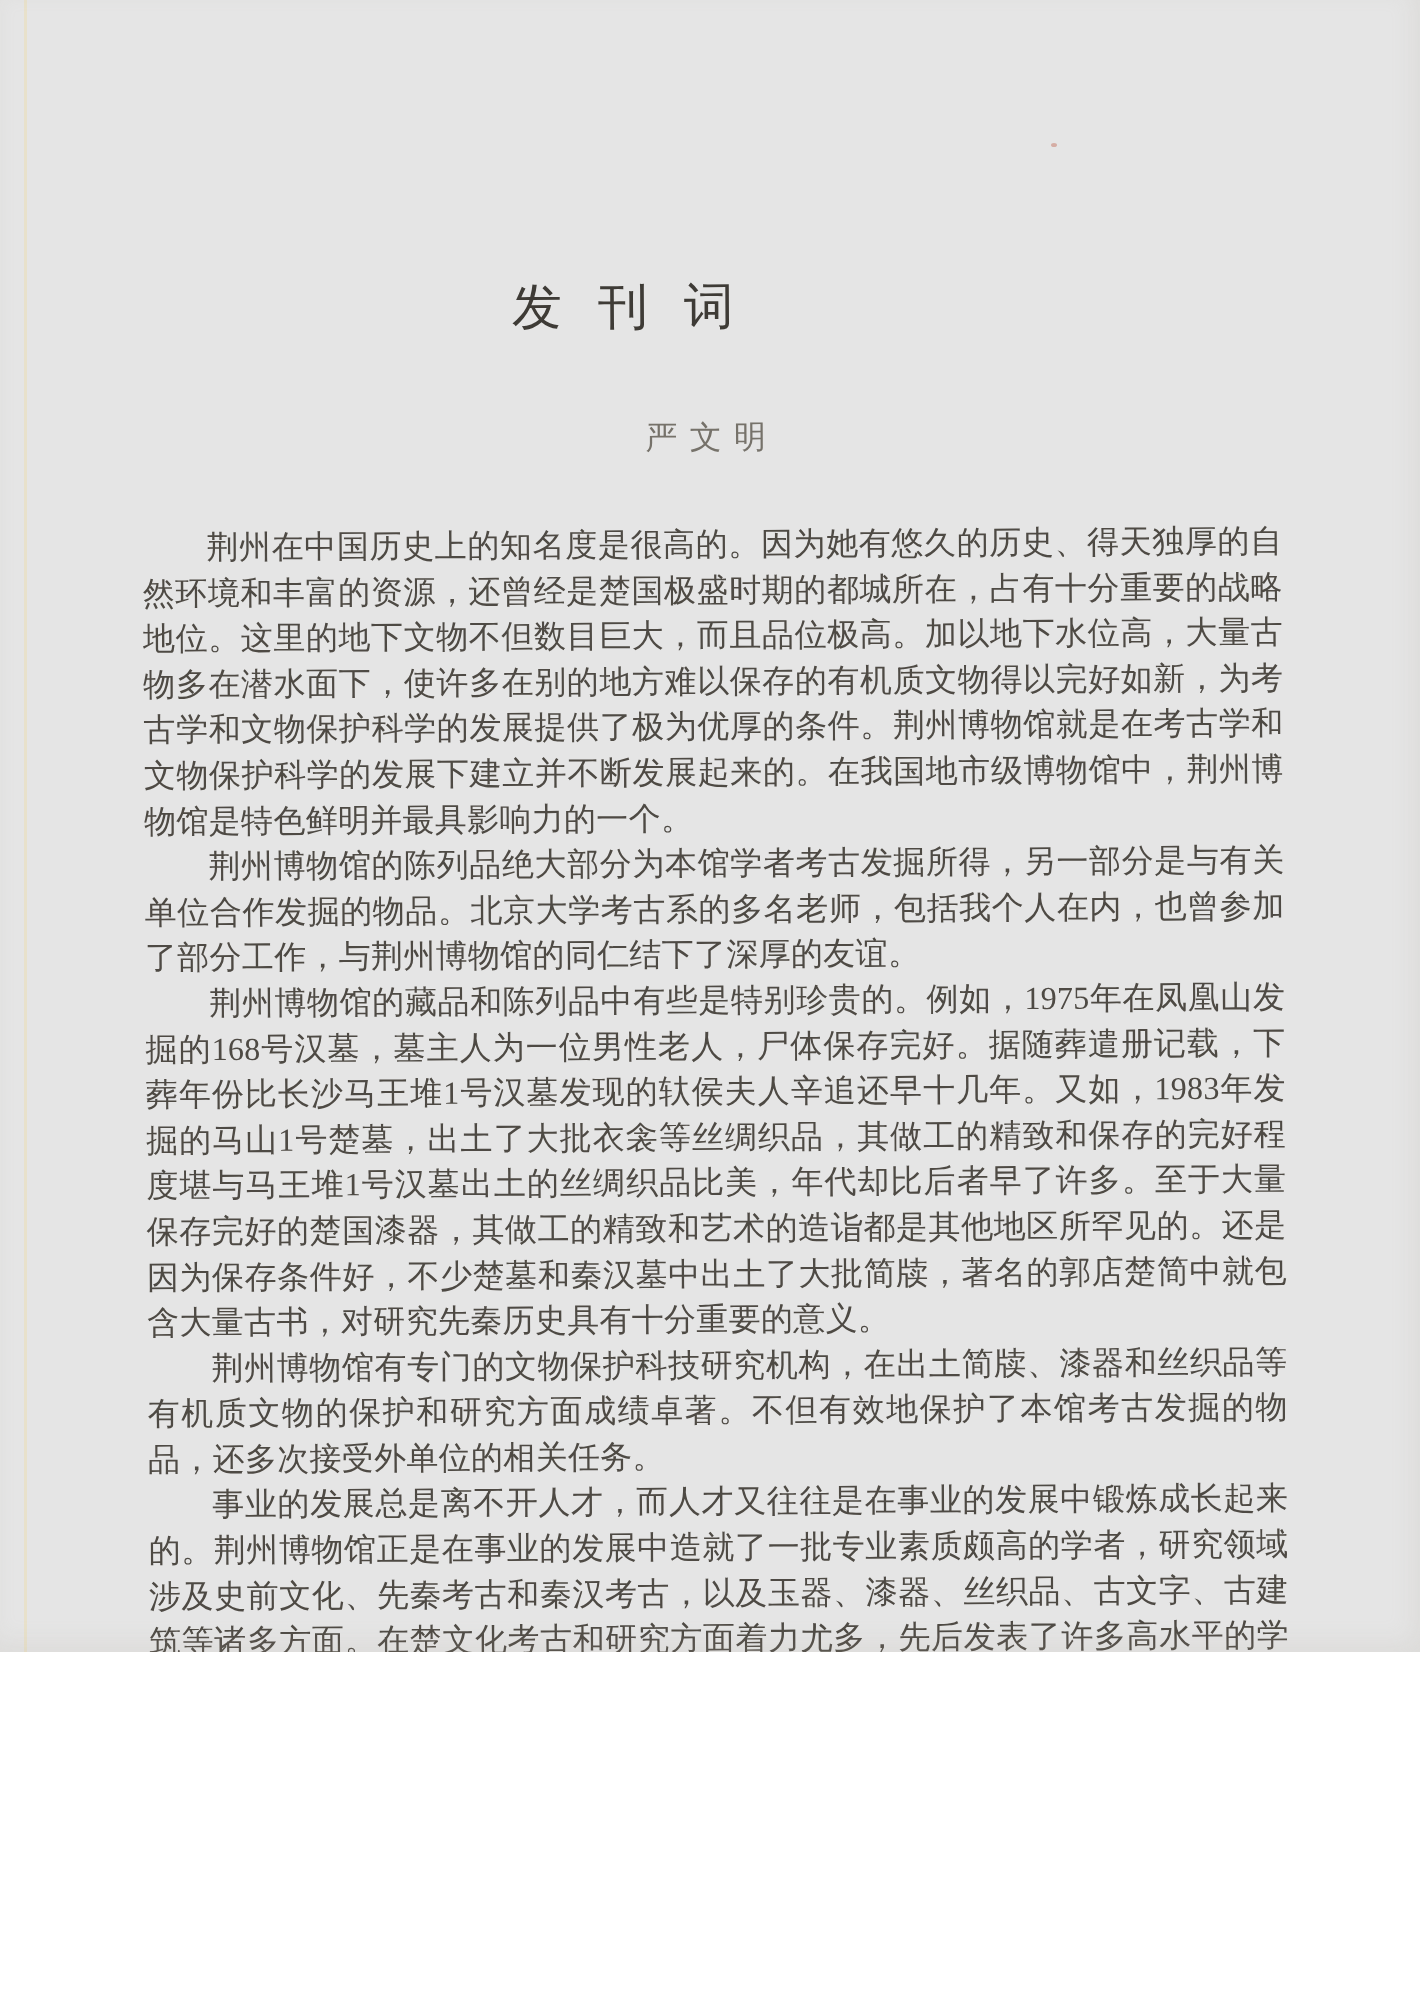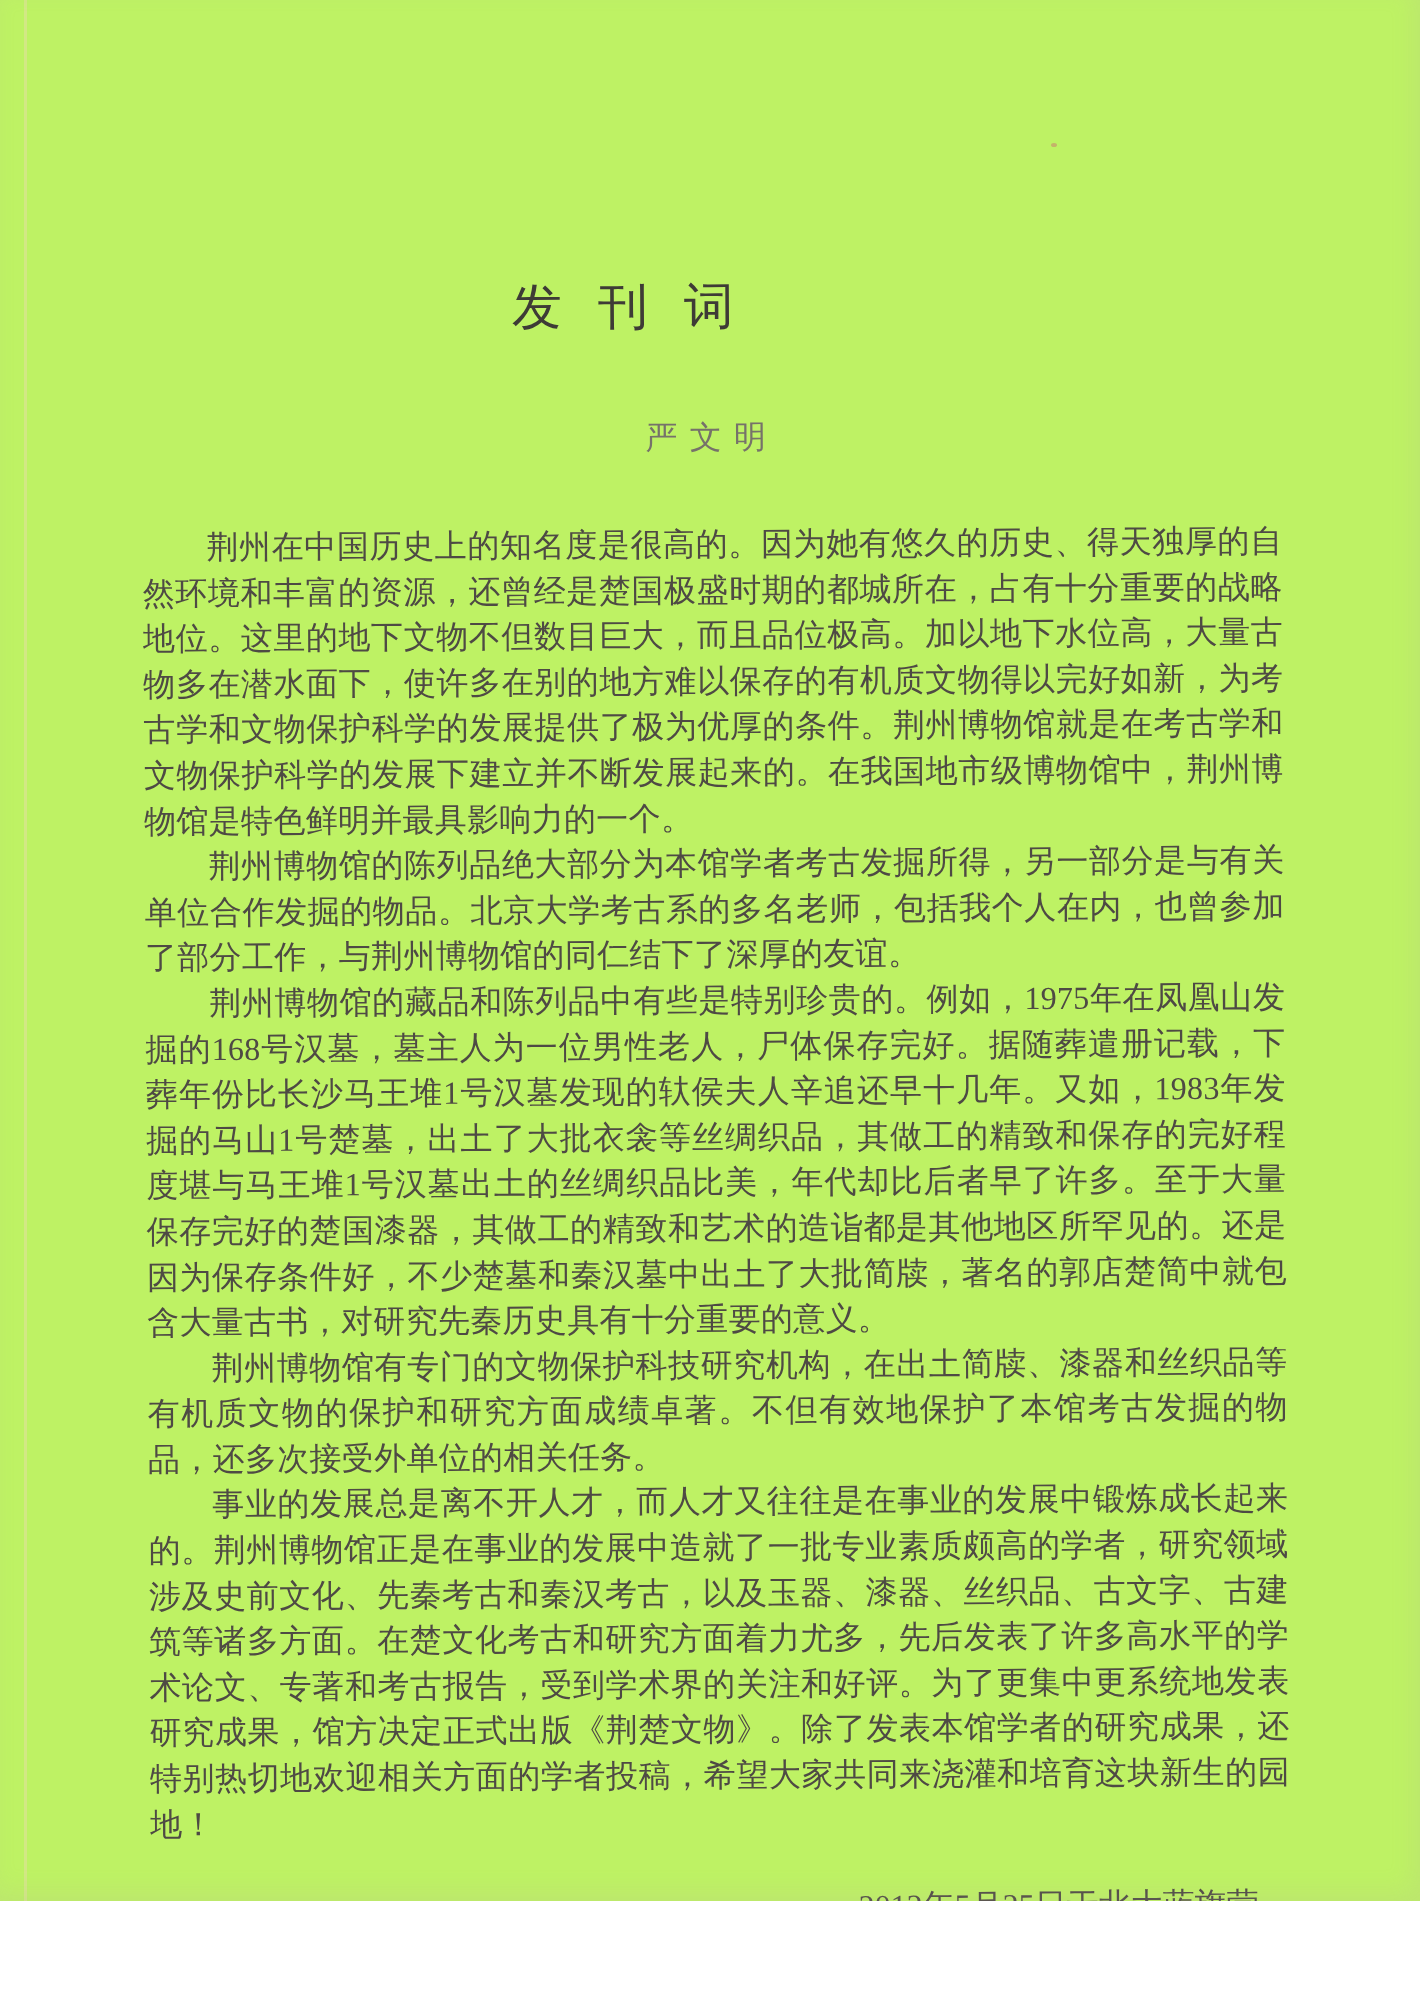--- a/index.html
+++ b/index.html
@@ -3,22 +3,22 @@
 <meta charset="utf-8">
 <style>
   html, body {
     margin: 0;
     padding: 0;
     background: #ffffff;
   }
   .page {
     position: relative;
     width: 1420px;
-    height: 1901px;
-    background: #bef264;
+    height: 1652px;
+    background: #e5e5e5;
     overflow: hidden;
     font-family: "Liberation Serif", "DejaVu Serif", serif;
   }
   
   .page::after {
     content: "";
     position: absolute;
     inset: 0;
     pointer-events: none;
     box-shadow: inset -7px -10px 22px rgba(178, 172, 160, 0.16);

